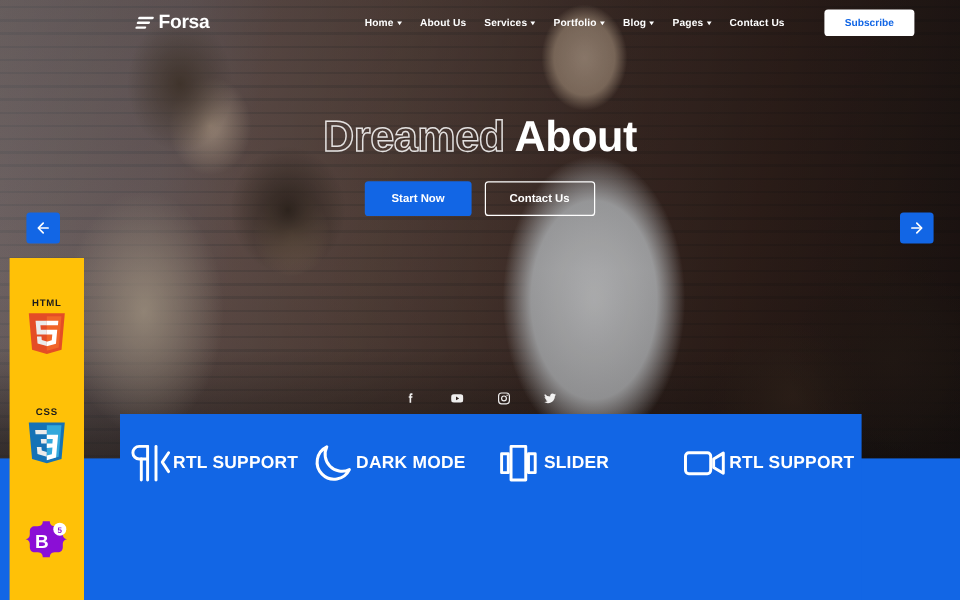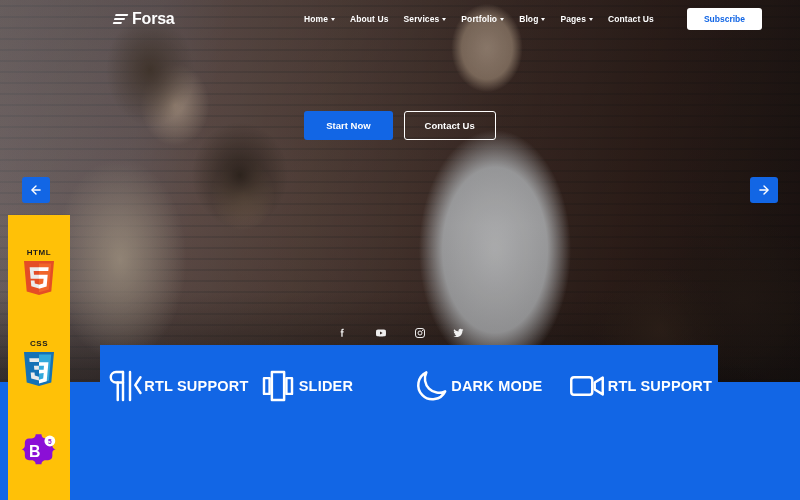--- a/index.html
+++ b/index.html
@@ -198,20 +198,23 @@
   </svg>
 </div>
 <div id="arrow-next" class="slider-arrow">
   <svg width="14" height="14" viewBox="0 0 24 24" fill="none" stroke="#fff" stroke-width="2.4" stroke-linecap="round" stroke-linejoin="round">
     <line x1="5" y1="12" x2="18" y2="12"></line>
     <polyline points="12,5 19,12 12,19"></polyline>
   </svg>
 </div>
 
 <div id="hero-content">
+  <div id="headline-2">
+    <span id="headline-outline">Dreamed</span><span id="headline-solid"> About</span>
+  </div>
   <div id="hero-buttons">
     <button id="start-now-btn">Start Now</button>
     <button id="contact-us-btn">Contact Us</button>
   </div>
 </div>
 
 <div id="social-row">
   <a class="social-icon">
     <svg width="12" height="12" viewBox="0 0 24 24" fill="currentColor">
       <path d="M15.5 8.5h-2.2V7c0-.6.4-.8.7-.8h1.4V3.6h-2c-2.3 0-2.8 1.7-2.8 2.8v2.1H9.2V11h1.4v8.4h2.7V11h1.9l.3-2.5z"></path>
@@ -248,36 +251,36 @@
         <line x1="16" y1="4" x2="16" y2="20"></line>
         <line x1="9" y1="10" x2="9" y2="20"></line>
         <polyline points="22,7 19,11.5 22,16"></polyline>
       </svg>
     </span>
     <span class="flabel">RTL SUPPORT</span>
   </div>
 
   <div class="feature">
     <span class="ficon">
+      <svg width="40" height="40" viewBox="0 0 24 24" fill="none" stroke="#fff" stroke-width="1.5" stroke-linecap="round" stroke-linejoin="round">
+        <path d="M20.5 15.2A8.5 8.5 0 019.2 3.8a8.5 8.5 0 1011.3 11.4z"></path>
+      </svg>
+    </span>
+    <span class="flabel">DARK MODE</span>
+  </div>
+
+  <div class="feature">
+    <span class="ficon">
       <svg width="42" height="42" viewBox="0 0 24 24" fill="none" stroke="#fff" stroke-width="1.4" stroke-linejoin="round">
         <rect x="8.5" y="4" width="7" height="16"></rect>
         <rect x="4" y="7.5" width="3.2" height="9"></rect>
         <rect x="16.8" y="7.5" width="3.2" height="9"></rect>
       </svg>
     </span>
     <span class="flabel">SLIDER</span>
-  </div>
-
-  <div class="feature">
-    <span class="ficon">
-      <svg width="40" height="40" viewBox="0 0 24 24" fill="none" stroke="#fff" stroke-width="1.5" stroke-linecap="round" stroke-linejoin="round">
-        <path d="M20.5 15.2A8.5 8.5 0 019.2 3.8a8.5 8.5 0 1011.3 11.4z"></path>
-      </svg>
-    </span>
-    <span class="flabel">DARK MODE</span>
   </div>
 
   <div class="feature">
     <span class="ficon">
       <svg width="42" height="42" viewBox="0 0 24 24" fill="none" stroke="#fff" stroke-width="1.4" stroke-linejoin="round" stroke-linecap="round">
         <rect x="3" y="7" width="12" height="10" rx="1.6"></rect>
         <polygon points="16.4,10 21,7.2 21,16.8 16.4,14"></polygon>
       </svg>
     </span>
     <span class="flabel">RTL SUPPORT</span>

